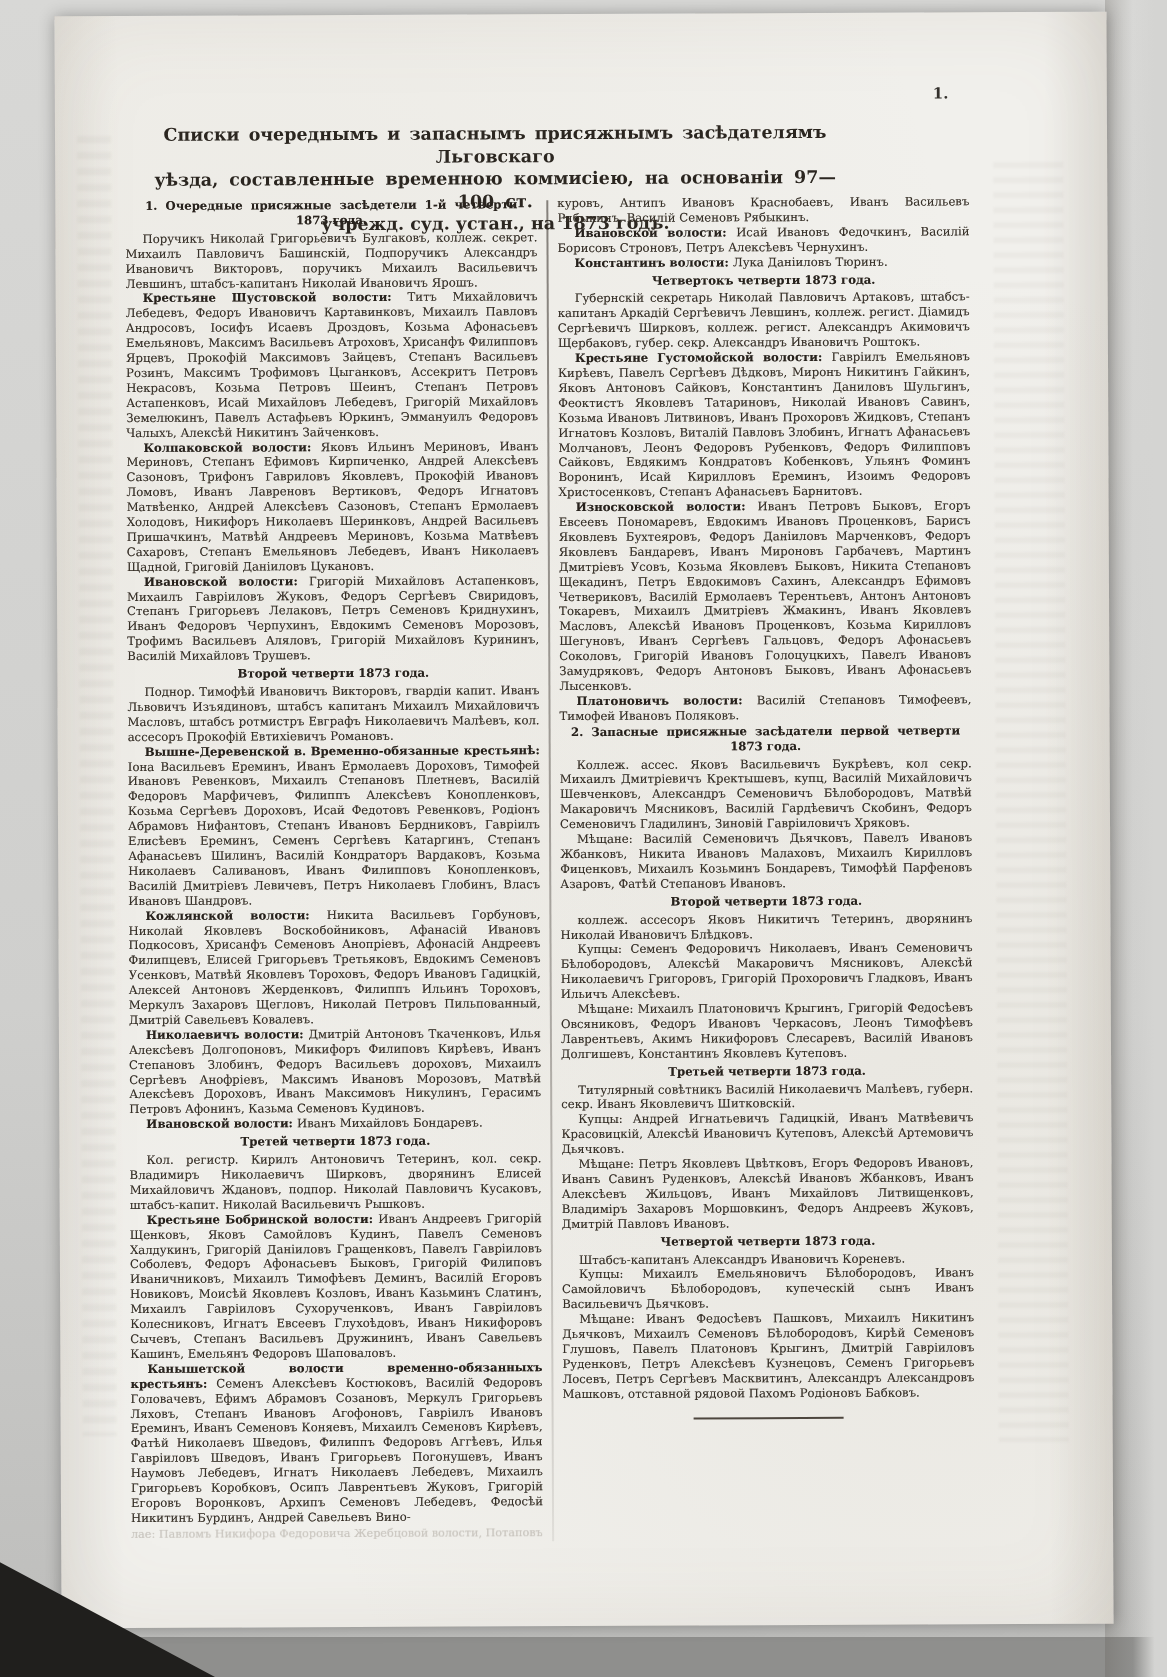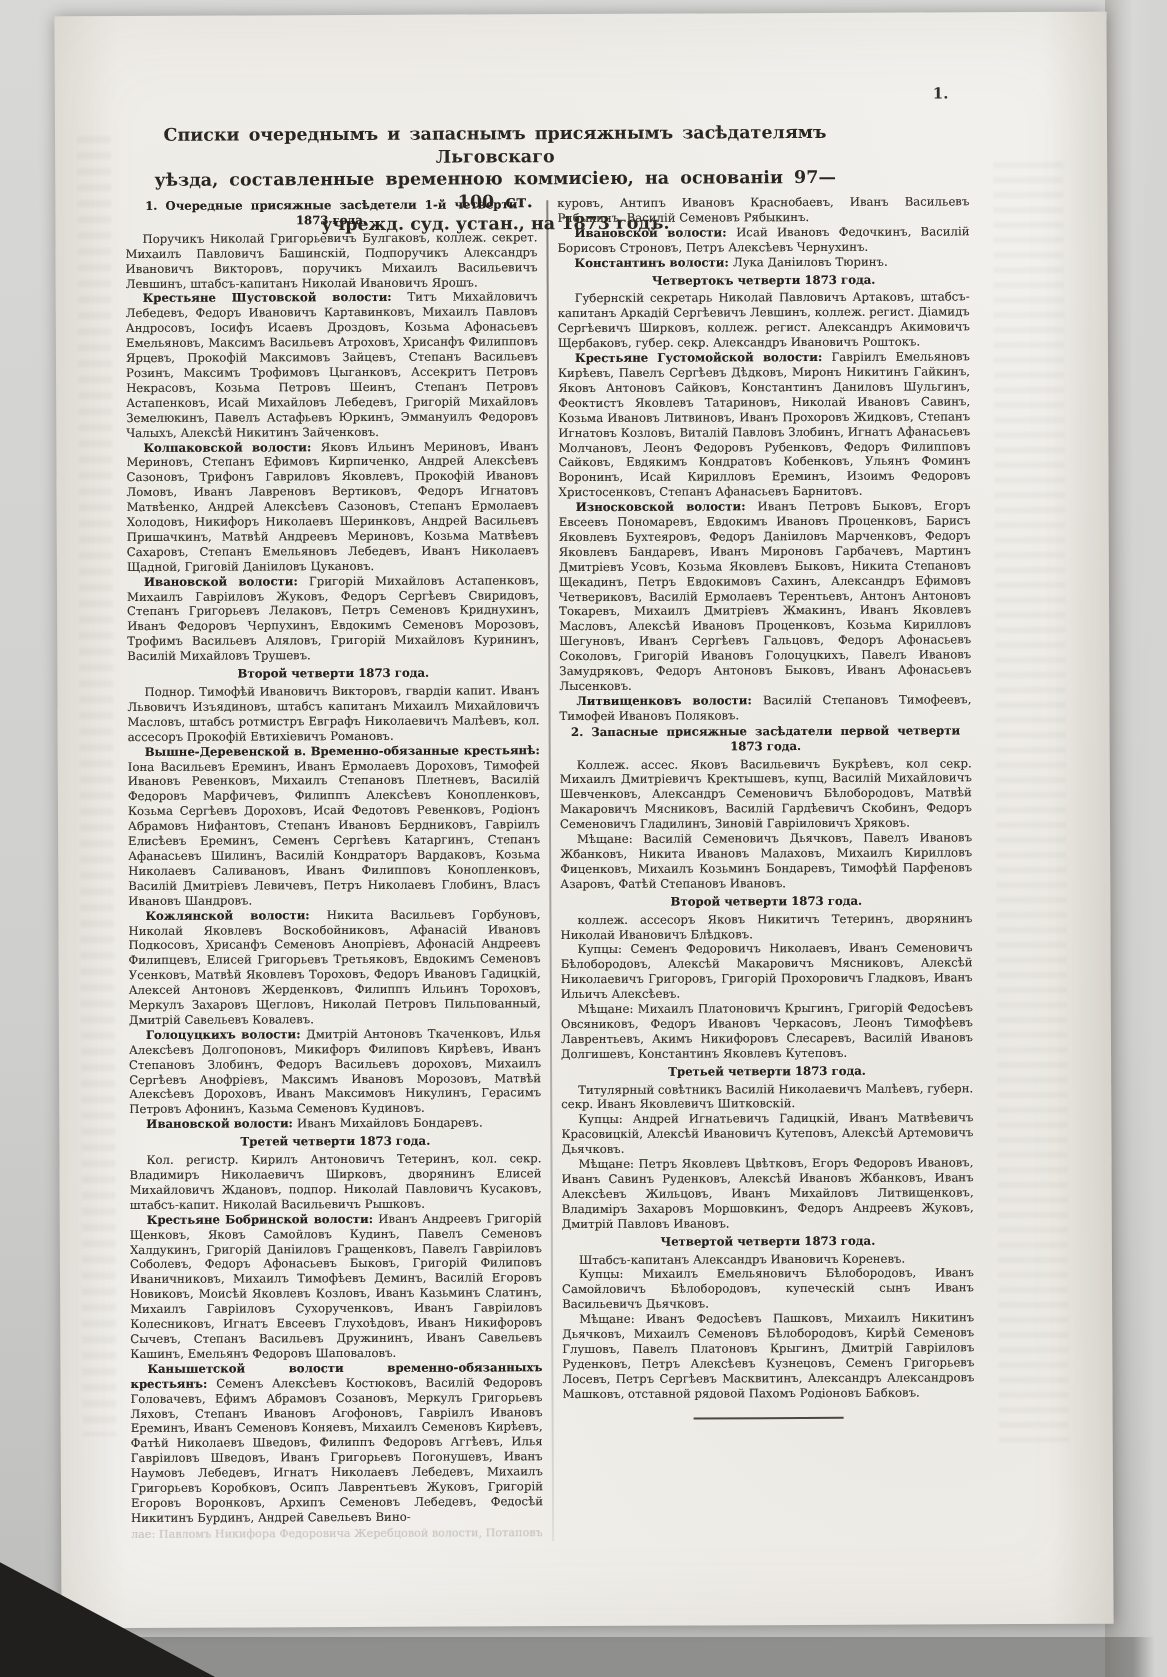--- a/index.html
+++ b/index.html
@@ -67,38 +67,38 @@
             <div class="n2">1873 года.</div>
           </div>
           <p class="para">Поручикъ Николай Григорьевичъ Булгаковъ, коллеж. секрет. Михаилъ Павловичъ Башинскій, Подпоручикъ Александръ Ивановичъ Викторовъ, поручикъ Михаилъ Васильевичъ Левшинъ, штабсъ-капитанъ Николай Ивановичъ Ярошъ.</p>
           <p class="para"><b class="lead">Крестьяне Шустовской волости: </b>Титъ Михайловичъ Лебедевъ, Федоръ Ивановичъ Картавинковъ, Михаилъ Павловъ Андросовъ, Іосифъ Исаевъ Дроздовъ, Козьма Афонасьевъ Емельяновъ, Максимъ Васильевъ Атроховъ, Хрисанфъ Филипповъ Ярцевъ, Прокофій Максимовъ Зайцевъ, Степанъ Васильевъ Розинъ, Максимъ Трофимовъ Цыганковъ, Ассекритъ Петровъ Некрасовъ, Козьма Петровъ Шеинъ, Степанъ Петровъ Астапенковъ, Исай Михайловъ Лебедевъ, Григорій Михайловъ Земелюкинъ, Павелъ Астафьевъ Юркинъ, Эммануилъ Федоровъ Чалыхъ, Алексѣй Никитинъ Зайченковъ.</p>
           <p class="para"><b class="lead">Колпаковской волости: </b>Яковъ Ильинъ Мериновъ, Иванъ Мериновъ, Степанъ Ефимовъ Кирпиченко, Андрей Алексѣевъ Сазоновъ, Трифонъ Гавриловъ Яковлевъ, Прокофій Ивановъ Ломовъ, Иванъ Лавреновъ Вертиковъ, Федоръ Игнатовъ Матвѣенко, Андрей Алексѣевъ Сазоновъ, Степанъ Ермолаевъ Холодовъ, Никифоръ Николаевъ Шеринковъ, Андрей Васильевъ Пришачкинъ, Матвѣй Андреевъ Мериновъ, Козьма Матвѣевъ Сахаровъ, Степанъ Емельяновъ Лебедевъ, Иванъ Николаевъ Щадной, Григовій Даніиловъ Цукановъ.</p>
           <p class="para"><b class="lead">Ивановской волости: </b>Григорій Михайловъ Астапенковъ, Михаилъ Гавріиловъ Жуковъ, Федоръ Сергѣевъ Свиридовъ, Степанъ Григорьевъ Лелаковъ, Петръ Семеновъ Криднухинъ, Иванъ Федоровъ Черпухинъ, Евдокимъ Семеновъ Морозовъ, Трофимъ Васильевъ Аляловъ, Григорій Михайловъ Курининъ, Василій Михайловъ Трушевъ.</p>
           <div class="c-head">Второй четверти 1873 года.</div>
           <p class="para">Поднор. Тимофѣй Ивановичъ Викторовъ, гвардіи капит. Иванъ Львовичъ Изъядиновъ, штабсъ капитанъ Михаилъ Михайловичъ Масловъ, штабсъ ротмистръ Евграфъ Николаевичъ Малѣевъ, кол. ассесоръ Прокофій Евтихіевичъ Романовъ.</p>
           <p class="para"><b class="lead">Вышне-Деревенской в. Временно-обязанные крестьянѣ: </b>Іона Васильевъ Ереминъ, Иванъ Ермолаевъ Дороховъ, Тимофей Ивановъ Ревенковъ, Михаилъ Степановъ Плетневъ, Василій Федоровъ Марфичевъ, Филиппъ Алексѣевъ Конопленковъ, Козьма Сергѣевъ Дороховъ, Исай Федотовъ Ревенковъ, Родіонъ Абрамовъ Нифантовъ, Степанъ Ивановъ Бердниковъ, Гавріилъ Елисѣевъ Ереминъ, Семенъ Сергѣевъ Катаргинъ, Степанъ Афанасьевъ Шилинъ, Василій Кондраторъ Вардаковъ, Козьма Николаевъ Саливановъ, Иванъ Филипповъ Конопленковъ, Василій Дмитріевъ Левичевъ, Петръ Николаевъ Глобинъ, Власъ Ивановъ Шандровъ.</p>
           <p class="para"><b class="lead">Кожлянской волости: </b>Никита Васильевъ Горбуновъ, Николай Яковлевъ Воскобойниковъ, Афанасій Ивановъ Подкосовъ, Хрисанфъ Семеновъ Анопріевъ, Афонасій Андреевъ Филипцевъ, Елисей Григорьевъ Третьяковъ, Евдокимъ Семеновъ Усенковъ, Матвѣй Яковлевъ Тороховъ, Федоръ Ивановъ Гадицкій, Алексей Антоновъ Жерденковъ, Филиппъ Ильинъ Тороховъ, Меркулъ Захаровъ Щегловъ, Николай Петровъ Пильпованный, Дмитрій Савельевъ Ковалевъ.</p>
-          <p class="para"><b class="lead">Голоцуцкихъ волости: </b>Дмитрій Антоновъ Ткаченковъ, Илья Алексѣевъ Долгопоновъ, Микифоръ Филиповъ Кирѣевъ, Иванъ Степановъ Злобинъ, Федоръ Васильевъ дороховъ, Михаилъ Сергѣевъ Анофріевъ, Максимъ Ивановъ Морозовъ, Матвѣй Алексѣевъ Дороховъ, Иванъ Максимовъ Никулинъ, Герасимъ Петровъ Афонинъ, Казьма Семеновъ Кудиновъ.</p>
+          <p class="para"><b class="lead">Николаевичъ волости: </b>Дмитрій Антоновъ Ткаченковъ, Илья Алексѣевъ Долгопоновъ, Микифоръ Филиповъ Кирѣевъ, Иванъ Степановъ Злобинъ, Федоръ Васильевъ дороховъ, Михаилъ Сергѣевъ Анофріевъ, Максимъ Ивановъ Морозовъ, Матвѣй Алексѣевъ Дороховъ, Иванъ Максимовъ Никулинъ, Герасимъ Петровъ Афонинъ, Казьма Семеновъ Кудиновъ.</p>
           <p class="para"><b class="lead">Ивановской волости: </b>Иванъ Михайловъ Бондаревъ.</p>
           <div class="c-head">Третей четверти 1873 года.</div>
           <p class="para">Кол. регистр. Кирилъ Антоновичъ Тетеринъ, кол. секр. Владимиръ Николаевичъ Ширковъ, дворянинъ Елисей Михайловичъ Ждановъ, подпор. Николай Павловичъ Кусаковъ, штабсъ-капит. Николай Васильевичъ Рышковъ.</p>
           <p class="para"><b class="lead">Крестьяне Бобринской волости: </b>Иванъ Андреевъ Григорій Щенковъ, Яковъ Самойловъ Кудинъ, Павелъ Семеновъ Халдукинъ, Григорій Даніиловъ Гращенковъ, Павелъ Гавріиловъ Соболевъ, Федоръ Афонасьевъ Быковъ, Григорій Филиповъ Иваничниковъ, Михаилъ Тимофѣевъ Деминъ, Василій Егоровъ Новиковъ, Моисѣй Яковлевъ Козловъ, Иванъ Казьминъ Слатинъ, Михаилъ Гавріиловъ Сухорученковъ, Иванъ Гавріиловъ Колесниковъ, Игнатъ Евсеевъ Глухоѣдовъ, Иванъ Никифоровъ Сычевъ, Степанъ Васильевъ Дружининъ, Иванъ Савельевъ Кашинъ, Емельянъ Федоровъ Шаповаловъ.</p>
           <p class="para"><b class="lead">Канышетской волости временно-обязанныхъ крестьянъ: </b>Семенъ Алексѣевъ Костюковъ, Василій Федоровъ Головачевъ, Ефимъ Абрамовъ Созановъ, Меркулъ Григорьевъ Ляховъ, Степанъ Ивановъ Агофоновъ, Гавріилъ Ивановъ Ереминъ, Иванъ Семеновъ Коняевъ, Михаилъ Семеновъ Кирѣевъ, Фатѣй Николаевъ Шведовъ, Филиппъ Федоровъ Аггѣевъ, Илья Гавріиловъ Шведовъ, Иванъ Григорьевъ Погонушевъ, Иванъ Наумовъ Лебедевъ, Игнатъ Николаевъ Лебедевъ, Михаилъ Григорьевъ Коробковъ, Осипъ Лаврентьевъ Жуковъ, Григорій Егоровъ Воронковъ, Архипъ Семеновъ Лебедевъ, Федосѣй Никитинъ Бурдинъ, Андрей Савельевъ Вино-</p>
           <p class="para ghost">лае: Павломъ Никифора Федоровича Жеребцовой волости, Потаповъ</p>
         </div>
       <div class="divider"></div>
       <div class="col" id="col2">
           <p class="para noindent">куровъ, Антипъ Ивановъ Краснобаевъ, Иванъ Васильевъ Рябыкинъ, Василій Семеновъ Рябыкинъ.</p>
           <p class="para"><b class="lead">Ивановской волости: </b>Исай Ивановъ Федочкинъ, Василій Борисовъ Строновъ, Петръ Алексѣевъ Чернухинъ.</p>
           <p class="para"><b class="lead">Константинъ волости: </b>Лука Даніиловъ Тюринъ.</p>
           <div class="c-head">Четвертокъ четверти 1873 года.</div>
           <p class="para">Губернскій секретарь Николай Павловичъ Артаковъ, штабсъ-капитанъ Аркадій Сергѣевичъ Левшинъ, коллеж. регист. Діамидъ Сергѣевичъ Ширковъ, коллеж. регист. Александръ Акимовичъ Щербаковъ, губер. секр. Александръ Ивановичъ Роштокъ.</p>
           <p class="para"><b class="lead">Крестьяне Густомойской волости: </b>Гавріилъ Емельяновъ Кирѣевъ, Павелъ Сергѣевъ Дѣдковъ, Миронъ Никитинъ Гайкинъ, Яковъ Антоновъ Сайковъ, Константинъ Даниловъ Шульгинъ, Феоктистъ Яковлевъ Татариновъ, Николай Ивановъ Савинъ, Козьма Ивановъ Литвиновъ, Иванъ Прохоровъ Жидковъ, Степанъ Игнатовъ Козловъ, Виталій Павловъ Злобинъ, Игнатъ Афанасьевъ Молчановъ, Леонъ Федоровъ Рубенковъ, Федоръ Филипповъ Сайковъ, Евдякимъ Кондратовъ Кобенковъ, Ульянъ Фоминъ Воронинъ, Исай Кирилловъ Ереминъ, Изоимъ Федоровъ Христосенковъ, Степанъ Афанасьевъ Барнитовъ.</p>
           <p class="para"><b class="lead">Износковской волости: </b>Иванъ Петровъ Быковъ, Егоръ Евсеевъ Пономаревъ, Евдокимъ Ивановъ Проценковъ, Барисъ Яковлевъ Бухтеяровъ, Федоръ Даніиловъ Марченковъ, Федоръ Яковлевъ Бандаревъ, Иванъ Мироновъ Гарбачевъ, Мартинъ Дмитріевъ Усовъ, Козьма Яковлевъ Быковъ, Никита Степановъ Щекадинъ, Петръ Евдокимовъ Сахинъ, Александръ Ефимовъ Четвериковъ, Василій Ермолаевъ Терентьевъ, Антонъ Антоновъ Токаревъ, Михаилъ Дмитріевъ Жмакинъ, Иванъ Яковлевъ Масловъ, Алексѣй Ивановъ Проценковъ, Козьма Кирилловъ Шегуновъ, Иванъ Сергѣевъ Гальцовъ, Федоръ Афонасьевъ Соколовъ, Григорій Ивановъ Голоцуцкихъ, Павелъ Ивановъ Замудряковъ, Федоръ Антоновъ Быковъ, Иванъ Афонасьевъ Лысенковъ.</p>
-          <p class="para"><b class="lead">Литвищенковъ волости: </b>Василій Степановъ Тимофеевъ, Тимофей Ивановъ Поляковъ.</p>
+          <p class="para"><b class="lead">Платоновичъ волости: </b>Василій Степановъ Тимофеевъ, Тимофей Ивановъ Поляковъ.</p>
           <div class="n-head">
             <div class="n1">2. Запасные присяжные засѣдатели первой четверти</div>
             <div class="n2">1873 года.</div>
           </div>
           <p class="para">Коллеж. ассес. Яковъ Васильевичъ Букрѣевъ, кол секр. Михаилъ Дмитріевичъ Кректышевъ, купц, Василій Михайловичъ Шевченковъ, Александръ Семеновичъ Бѣлобородовъ, Матвѣй Макаровичъ Мясниковъ, Василій Гардѣевичъ Скобинъ, Федоръ Семеновичъ Гладилинъ, Зиновій Гавріиловичъ Хряковъ.</p>
           <p class="para">Мѣщане: Василій Семеновичъ Дьячковъ, Павелъ Ивановъ Жбанковъ, Никита Ивановъ Малаховъ, Михаилъ Кирилловъ Фиценковъ, Михаилъ Козьминъ Бондаревъ, Тимофѣй Парфеновъ Азаровъ, Фатѣй Степановъ Ивановъ.</p>
           <div class="c-head">Второй четверти 1873 года.</div>
           <p class="para">коллеж. ассесоръ Яковъ Никитичъ Тетеринъ, дворянинъ Николай Ивановичъ Блѣдковъ.</p>
           <p class="para">Купцы: Семенъ Федоровичъ Николаевъ, Иванъ Семеновичъ Бѣлобородовъ, Алексѣй Макаровичъ Мясниковъ, Алексѣй Николаевичъ Григоровъ, Григорій Прохоровичъ Гладковъ, Иванъ Ильичъ Алексѣевъ.</p>
           <p class="para">Мѣщане: Михаилъ Платоновичъ Крыгинъ, Григорій Федосѣевъ Овсяниковъ, Федоръ Ивановъ Черкасовъ, Леонъ Тимофѣевъ Лаврентьевъ, Акимъ Никифоровъ Слесаревъ, Василій Ивановъ Долгишевъ, Константинъ Яковлевъ Кутеповъ.</p>

